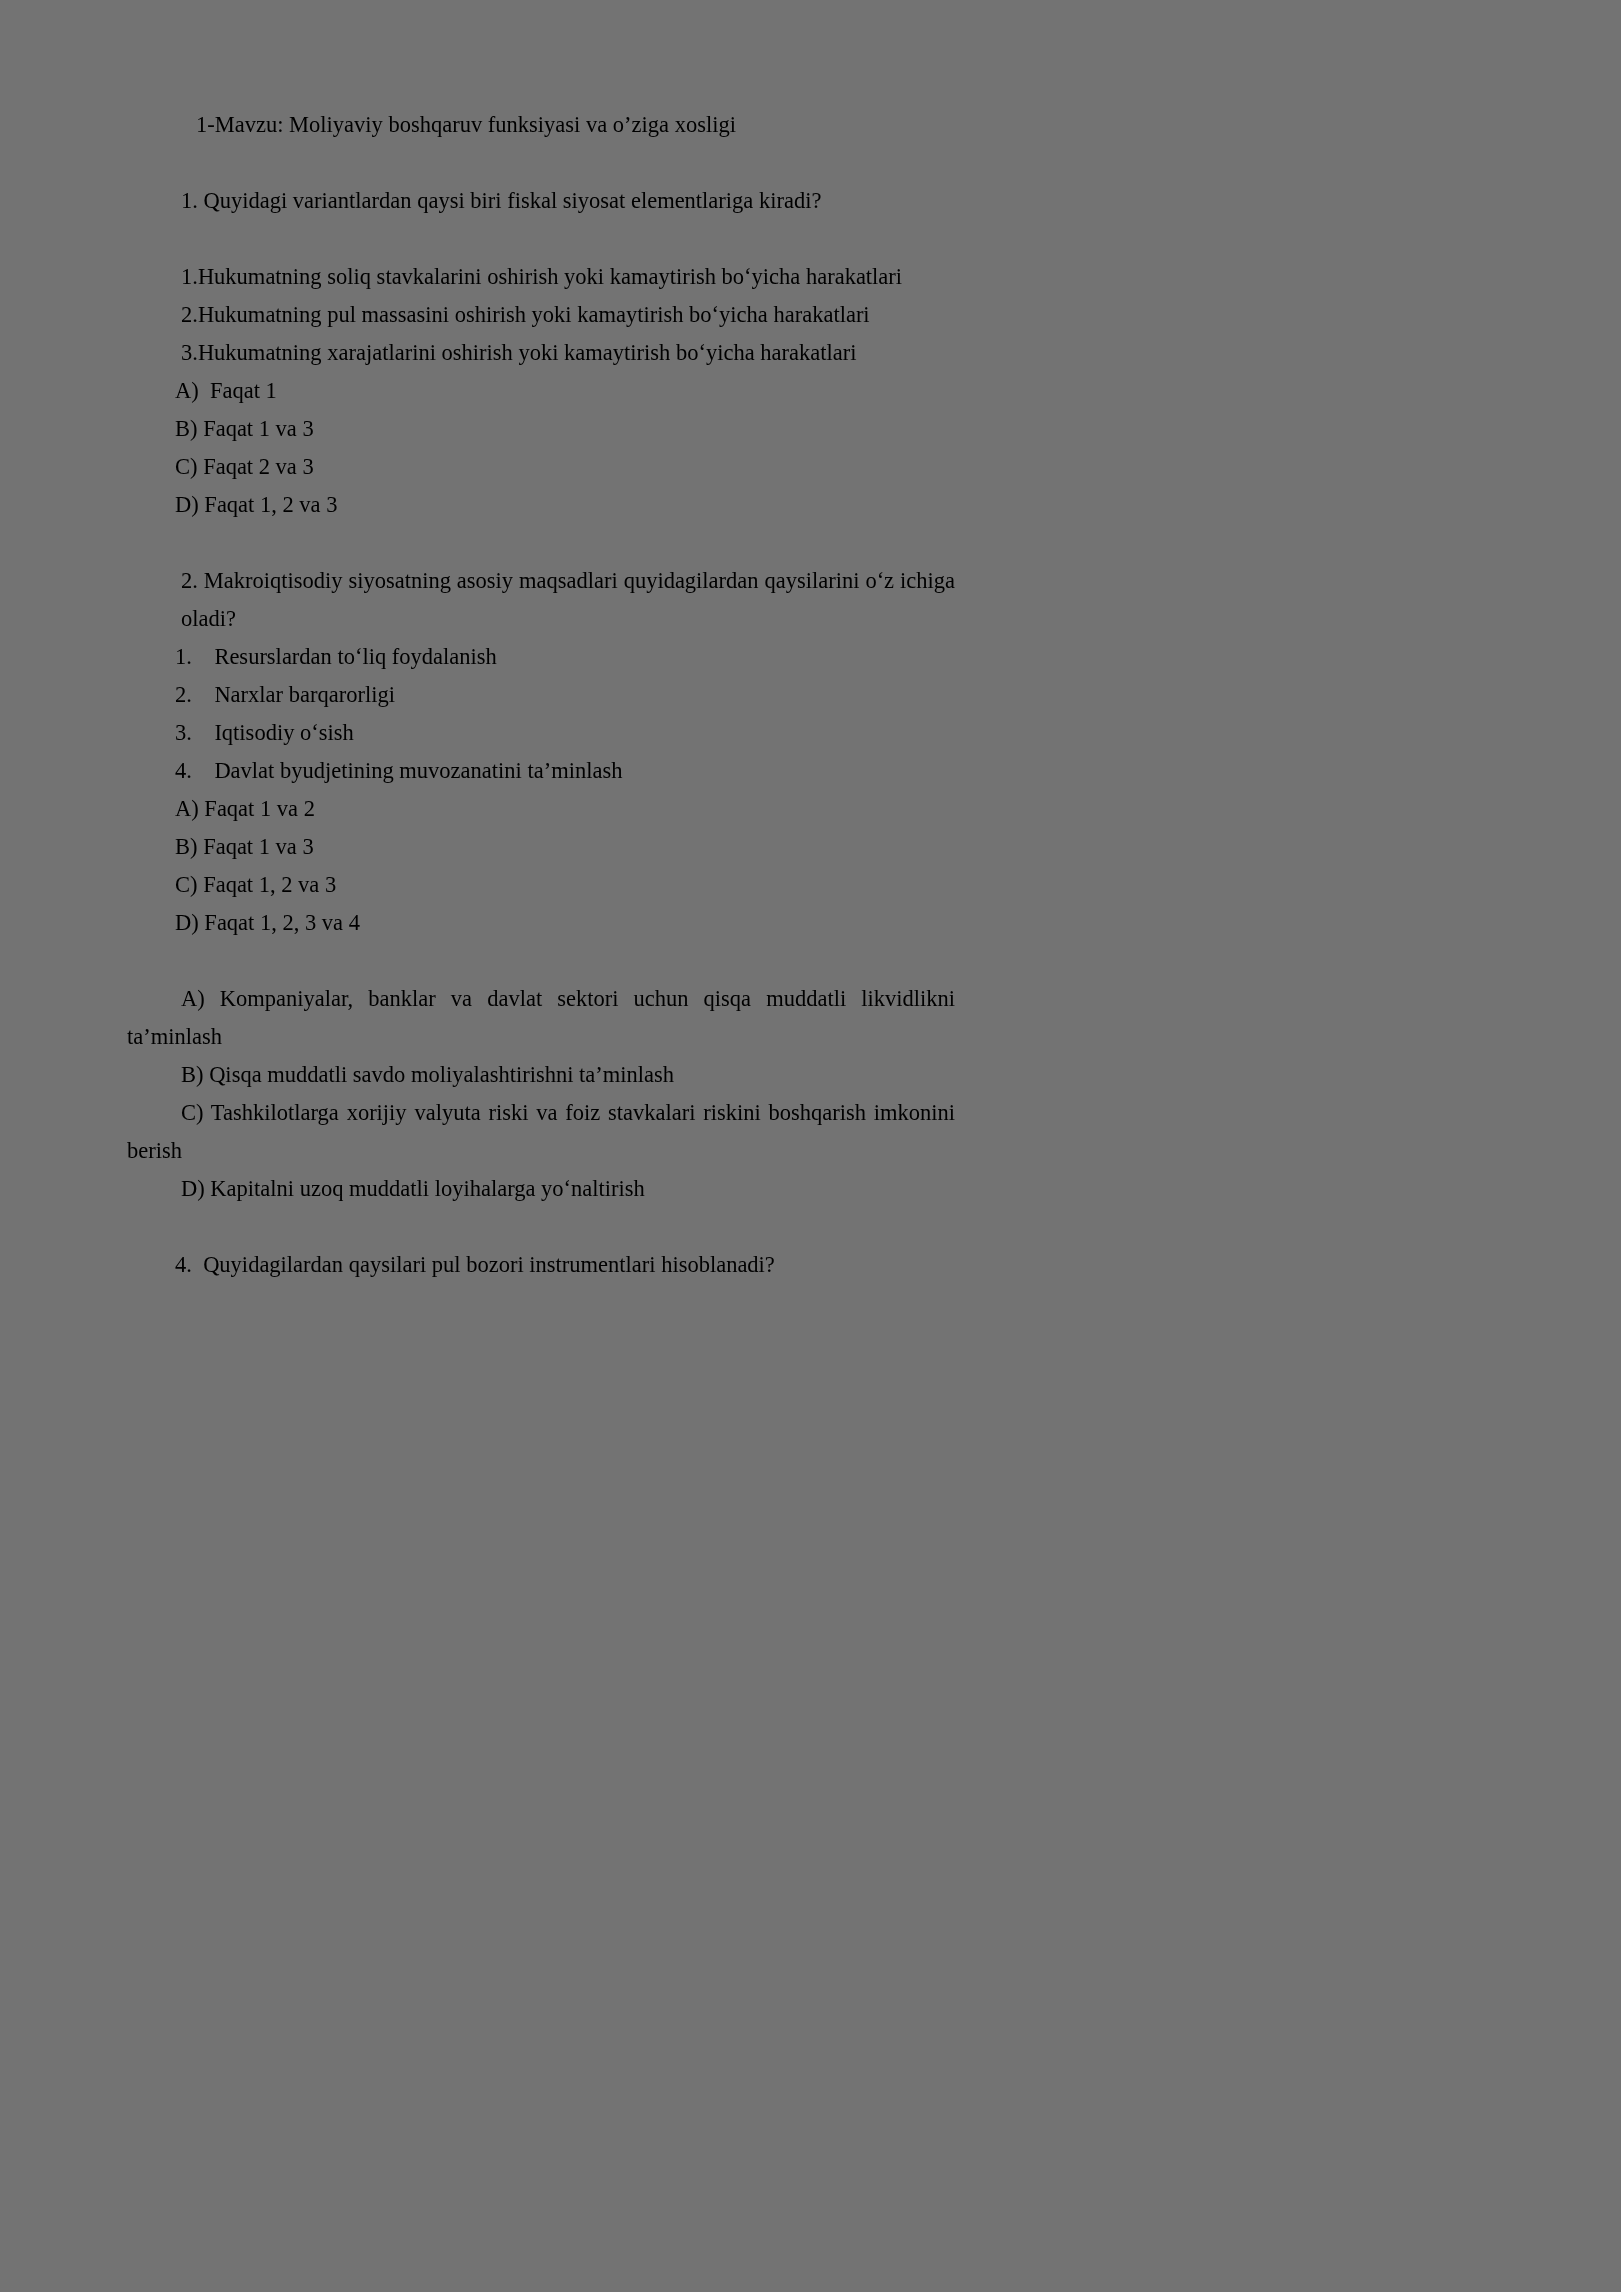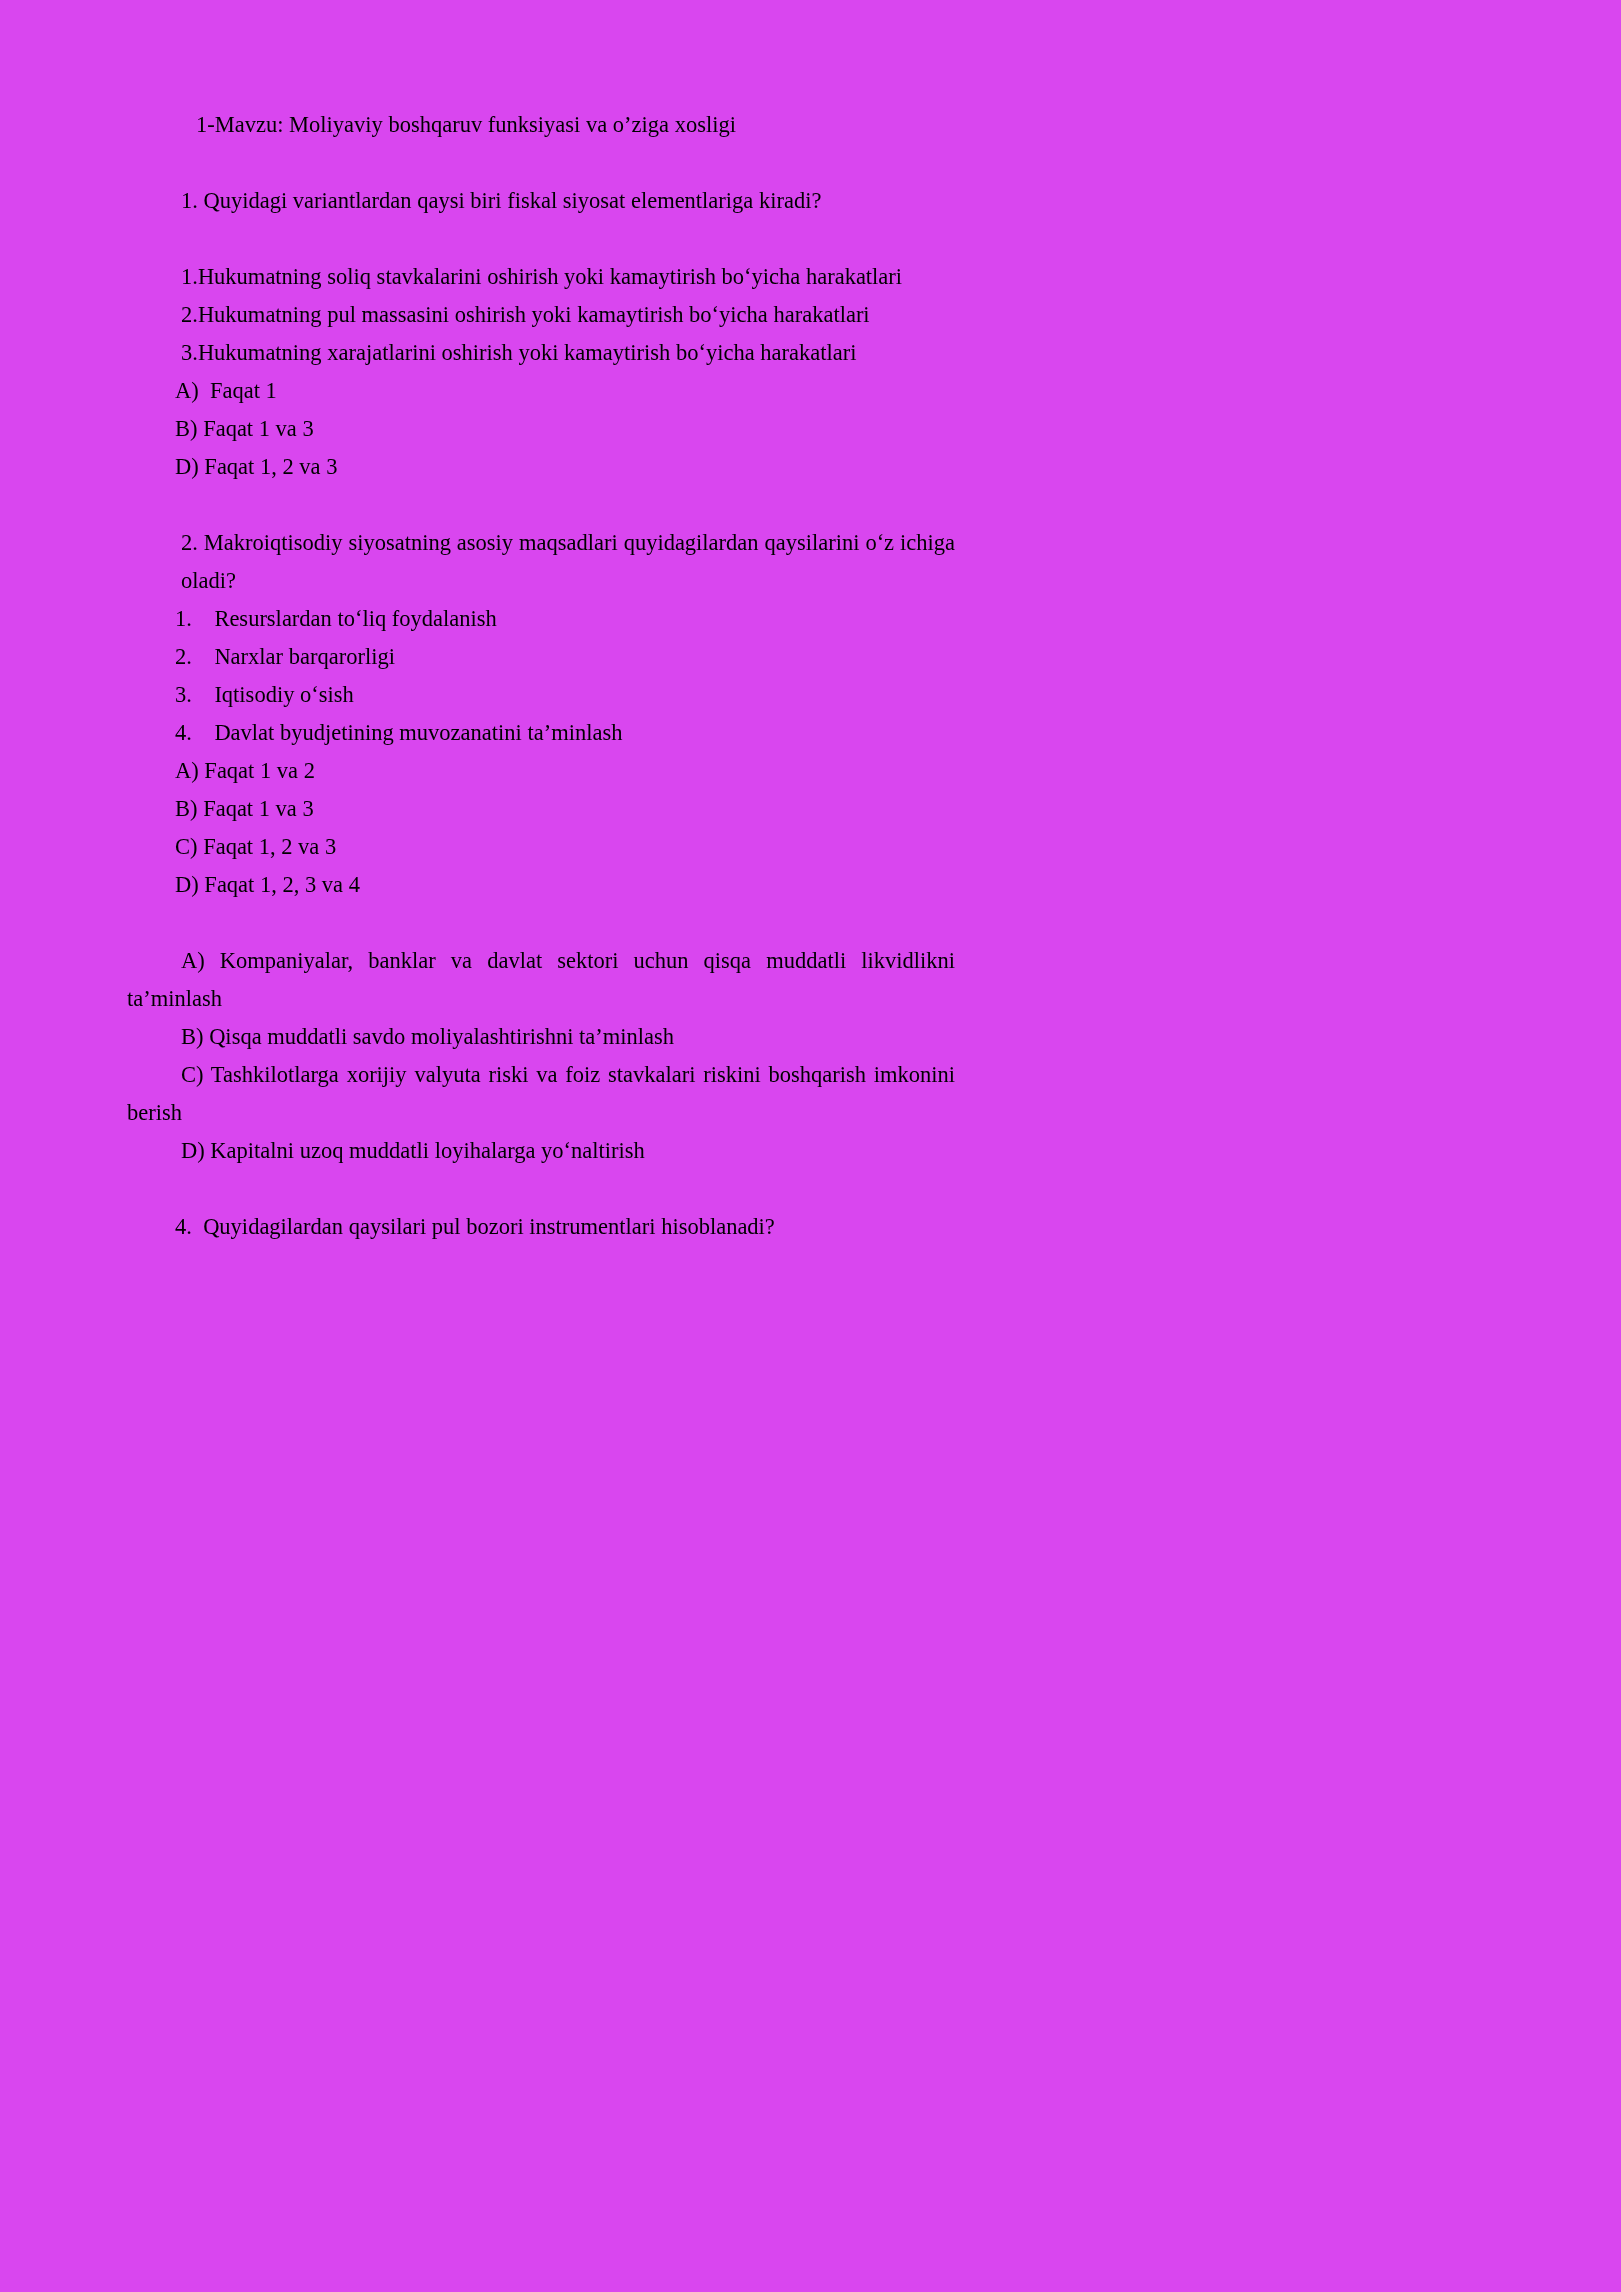--- a/index.html
+++ b/index.html
@@ -2,21 +2,21 @@
 <html lang="uz"><head>
 <meta charset="utf-8">
 <style>
   * { box-sizing: border-box; }
   html, body { margin: 0; padding: 0; background: #ffffff; }
   .page {
     position: relative;
     width: 1621px;
     height: 2293px;
     margin: 0 auto;
-    background: #d946ef;
+    background: #737373;
     color: #000000;
     font-family: "Liberation Serif", "DejaVu Serif", serif;
     font-size: 22.5px;
     line-height: 38px;
     padding: 106px 0 0 127px;
     overflow: hidden;
   }
   .col { width: 828px; }
   p { margin: 0; }
   .title { margin-left: 69px; }
@@ -41,20 +41,21 @@
     <p class="hang">1. Quyidagi variantlardan qaysi biri fiskal siyosat elementlariga kiradi?</p>
 
     <div class="gap"></div>
 
     <p class="indent justify">1.Hukumatning soliq stavkalarini oshirish yoki kamaytirish boʻyicha harakatlari</p>
     <p class="indent justify">2.Hukumatning pul massasini oshirish yoki kamaytirish boʻyicha harakatlari</p>
     <p class="indent justify">3.Hukumatning xarajatlarini oshirish yoki kamaytirish boʻyicha harakatlari</p>
 
     <p class="hang pre">A)  Faqat 1</p>
     <p class="hang pre">B) Faqat 1 va 3</p>
+    <p class="hang pre">C) Faqat 2 va 3</p>
     <p class="hang pre">D) Faqat 1, 2 va 3</p>
 
     <div class="gap"></div>
 
     <p class="hang justify">2. Makroiqtisodiy siyosatning asosiy maqsadlari quyidagilardan qaysilarini oʻz ichiga oladi?</p>
 
     <p class="hang pre">1.    Resurslardan toʻliq foydalanish</p>
     <p class="hang pre">2.    Narxlar barqarorligi</p>
     <p class="hang pre">3.    Iqtisodiy oʻsish</p>
     <p class="hang pre">4.    Davlat byudjetining muvozanatini ta’minlash</p>

